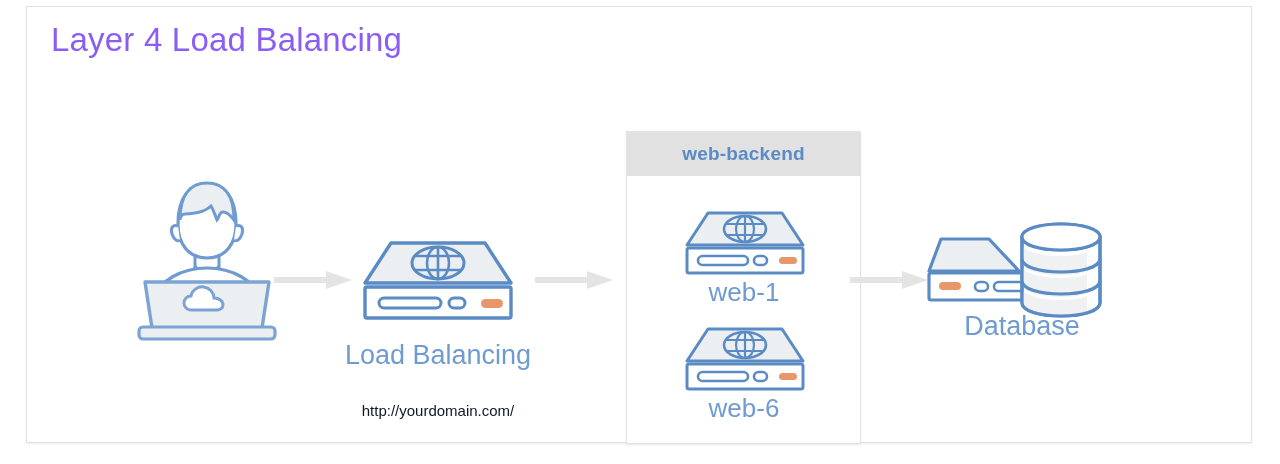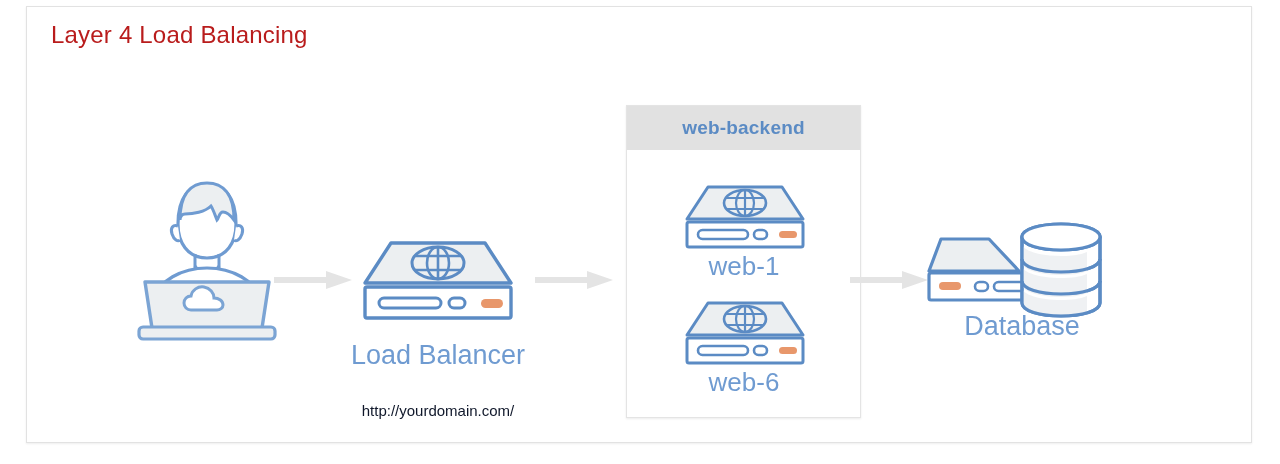--- a/index.html
+++ b/index.html
@@ -21,22 +21,22 @@
     height: 437px;
     background: #ffffff;
     border: 1px solid #e2e2e2;
     box-sizing: border-box;
     box-shadow: 0 1px 2px rgba(0,0,0,0.07);
   }
   .title {
     position: absolute;
     left: 24px;
     top: 14px;
-    font-size: 24px;
-    color: #b91c1c;
+    font-size: 33px;
+    color: #8b5cf6;
     letter-spacing: 0.2px;
     white-space: nowrap;
   }
   .node-label {
     position: absolute;
     font-size: 27px;
     color: #6f9bd1;
     white-space: nowrap;
     text-align: center;
   }
@@ -50,21 +50,21 @@
   .url-label {
     position: absolute;
     font-size: 15px;
     color: #0f172a;
     white-space: nowrap;
     text-align: center;
   }
   .backend-box {
     position: absolute;
     left: 599px;
-    top: 98px;
+    top: 124px;
     width: 235px;
     height: 313px;
     background: #ffffff;
     border: 1px solid #e4e4e4;
     box-sizing: border-box;
     box-shadow: 0 1px 2px rgba(0,0,0,0.08);
   }
   .backend-head {
     position: absolute;
     left: 0;
@@ -125,21 +125,21 @@
     <ellipse cx="79" cy="24" rx="11" ry="16" fill="none" stroke="#5b8bc4" stroke-width="2.6"></ellipse>
     <line x1="79" y1="8" x2="79" y2="40" stroke="#5b8bc4" stroke-width="2.6"></line>
     <line x1="55" y1="17" x2="103" y2="17" stroke="#5b8bc4" stroke-width="2.4"></line>
     <line x1="55" y1="31" x2="103" y2="31" stroke="#5b8bc4" stroke-width="2.4"></line>
 
     <rect x="6" y="48" width="146" height="31" rx="2" fill="#ffffff" stroke="#5b8bc4" stroke-width="3.4"></rect>
     <rect x="20" y="59" width="62" height="10" rx="5" fill="#ffffff" stroke="#5b8bc4" stroke-width="3"></rect>
     <rect x="90" y="59" width="16" height="10" rx="5" fill="#ffffff" stroke="#5b8bc4" stroke-width="3"></rect>
     <rect x="122" y="60" width="22" height="9" rx="4.5" fill="#e8976b"></rect>
   </svg>
-  <div class="node-label" style="left:281px; top:333px; width:260px;">Load Balancer</div>
+  <div class="node-label" style="left:281px; top:333px; width:260px;">Load Balancing</div>
   <div class="url-label" style="left:281px; top:395px; width:260px;">http://yourdomain.com/</div>
 
   <svg class="arrow-svg" style="left:508px; top:262px;" width="80" height="22" viewBox="0 0 80 22">
     <path d="M0 8 L52 8 L52 2 L78 11 L52 20 L52 14 L0 14 Z" fill="#e4e4e4"></path>
   </svg>
 
   <div class="backend-box">
     <div class="backend-head">
       <span>web-backend</span>
     </div>

